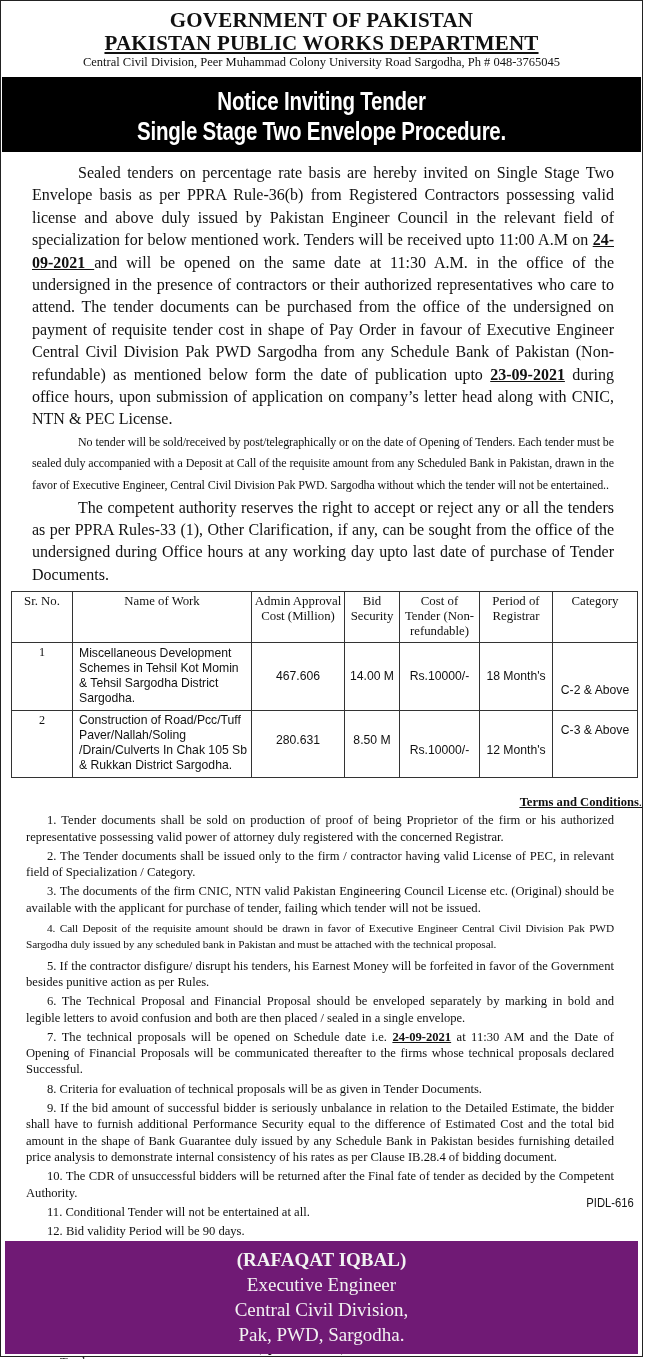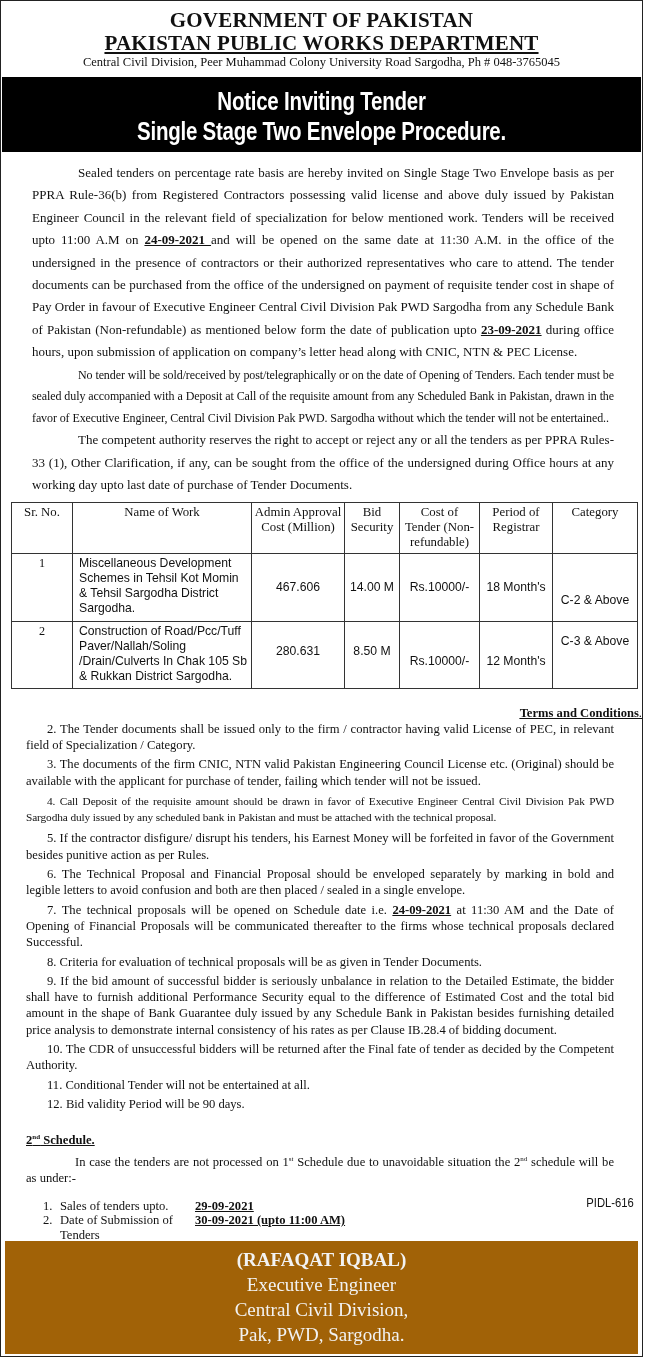--- a/index.html
+++ b/index.html
@@ -4,21 +4,21 @@
 <style>
   html, body { margin: 0; padding: 0; background: #fff; }
   body { width: 645px; height: 1359px; overflow: hidden; font-family: "Liberation Serif", serif; color: #111; }
   .page { position: relative; width: 643px; height: 1357px; border: 1px solid #222; box-sizing: border-box; }
   .header { text-align: center; padding-top: 8px; height: 76px; box-sizing: border-box; }
   .h1 { font-weight: bold; font-size: 21px; line-height: 23px; letter-spacing: 0.2px; }
   .h2 { font-weight: bold; font-size: 21px; line-height: 23px; text-decoration: underline; letter-spacing: 0.2px; }
   .addr { font-size: 12.5px; line-height: 15px; }
   .banner { background: #000; color: #fff; text-align: center; height: 75px; box-sizing: border-box; padding-top: 9px; margin-left: 1px; margin-right: 1px; }
   .banner div { font-family: "Liberation Sans", sans-serif; font-weight: bold; font-size: 25px; line-height: 30px; transform: scaleX(0.82); letter-spacing: -0.3px; }
-  .para { font-size: 13px; line-height: 22.4px; text-align: justify; padding: 0 28px 0 31px; text-indent: 46px; margin: 0; }
+  .para { font-size: 16px; line-height: 22.4px; text-align: justify; padding: 0 28px 0 31px; text-indent: 46px; margin: 0; }
   .p1 { margin-top: 10px; }
   .para2 { font-size: 12px; line-height: 21.6px; text-align: justify; padding: 0 28px 0 31px; text-indent: 46px; margin: 0; letter-spacing: -0.1px; }
   .u { text-decoration: underline; font-weight: bold; }
   table.works { border-collapse: collapse; margin: 5px 0 0 10px; width: 627px; }
   table.works th, table.works td { border: 1px solid #333; vertical-align: top; }
   table.works th { font-weight: normal; font-size: 12.8px; line-height: 15px; text-align: center; padding: 2px 2px 3px; }
   table.works td { font-family: "Liberation Sans", sans-serif; font-size: 12.2px; line-height: 15px; text-align: center; vertical-align: middle; }
   table.works td.sr { font-family: "Liberation Serif", serif; vertical-align: top; padding-top: 2px; }
   table.works td.name { text-align: left; padding: 2px 4px 4px 6px; }
   .tc-title { text-align: right; font-weight: bold; text-decoration: underline; font-size: 12.6px; margin-top: 16px; line-height: 16px; }
@@ -27,21 +27,21 @@
   .tc.small { font-size: 11.3px; margin-top: 4px; letter-spacing: -0.1px; }
   .sched-title { font-weight: bold; text-decoration: underline; font-size: 12.6px; margin: 20px 0 0 25px; line-height: 16px; }
   .sched-para { font-size: 12.6px; line-height: 16.3px; text-align: justify; padding: 0 28px 0 25px; text-indent: 49px; margin: 6px 0 0 0; }
   sup { font-size: 7px; line-height: 0; }
   .sched-list { margin: 12px 0 0 42px; font-size: 12.6px; line-height: 14.5px; }
   .sched-row { display: flex; }
   .sched-row .num { width: 17px; }
   .sched-row .lbl { width: 134px; }
   .sched-row .val { font-weight: bold; text-decoration: underline; }
   .pidl { position: absolute; right: 8px; top: 1195px; font-family: "Liberation Sans", sans-serif; font-size: 12.5px; transform: scaleX(0.9); transform-origin: right; }
-  .footer { position: absolute; left: 4px; right: 4px; top: 1240px; height: 113px; background: #a16207; color: #f2f2f2; text-align: center; padding-top: 7px; box-sizing: border-box; }
+  .footer { position: absolute; left: 4px; right: 4px; top: 1240px; height: 113px; background: #701a75; color: #f2f2f2; text-align: center; padding-top: 7px; box-sizing: border-box; }
   .footer .name { font-weight: bold; font-size: 19px; line-height: 24px; }
   .footer .line { font-size: 19px; line-height: 25px; }
 </style>
 </head>
 <body>
 
 <div class="page">
 
   <div class="header">
     <div class="h1">GOVERNMENT OF PAKISTAN</div>
@@ -88,20 +88,21 @@
         <td style="vertical-align:top;padding-top:22px">8.50 M</td>
         <td style="vertical-align:top;padding-top:32px">Rs.10000/-</td>
         <td style="vertical-align:top;padding-top:32px">12 Month's</td>
         <td style="vertical-align:top;padding-top:12px">C-3 &amp; Above</td>
       </tr>
     </tbody>
   </table>
 
   <div class="tc-title"><u>Terms and Conditions</u><span>.</span></div>
 
+  <p class="tc" style="margin-top:2px">1.  Tender documents shall be sold on production of proof of being Proprietor of the firm or his authorized representative possessing valid power of attorney duly registered with the concerned Registrar.</p>
   <p class="tc">2.  The Tender documents shall be issued only to the firm / contractor having valid License of PEC, in relevant field of Specialization / Category.</p>
   <p class="tc">3.  The documents of the firm CNIC, NTN valid Pakistan Engineering Council License etc. (Original) should be available with the applicant for purchase of tender, failing which tender will not be issued.</p>
   <p class="tc small">4.  Call Deposit of the requisite amount should be drawn in favor of Executive Engineer Central Civil Division Pak PWD Sargodha duly issued by any scheduled bank in Pakistan and must be attached with the technical proposal.</p>
   <p class="tc" style="margin-top:5px">5.  If the contractor disfigure/ disrupt his tenders, his Earnest Money will be forfeited in favor of the Government besides punitive action as per Rules.</p>
   <p class="tc">6.  The Technical Proposal and Financial Proposal should be enveloped separately by marking in bold and legible letters to avoid confusion and both are then placed / sealed in a single envelope.</p>
   <p class="tc"><span>7.  The technical proposals will be opened on Schedule date i.e. </span><span class="u"> 24-09-2021</span><span> at 11:30 AM and the Date of Opening of Financial Proposals will be communicated thereafter to the firms whose technical proposals declared Successful.</span></p>
   <p class="tc">8.  Criteria for evaluation of technical proposals will be as given in Tender Documents.</p>
   <p class="tc">9.  If the bid amount of successful bidder is seriously unbalance in relation to the Detailed Estimate, the bidder shall have to furnish additional Performance Security equal to the difference of Estimated Cost and the total bid amount in the shape of Bank Guarantee duly issued by any Schedule Bank in Pakistan besides furnishing detailed price analysis to demonstrate internal consistency of his rates as per Clause IB.28.4 of bidding document.</p>
   <p class="tc">10. The CDR of unsuccessful bidders will be returned after the Final fate of tender as decided by the Competent Authority.</p>
   <p class="tc">11. Conditional Tender will not be entertained at all.</p>

